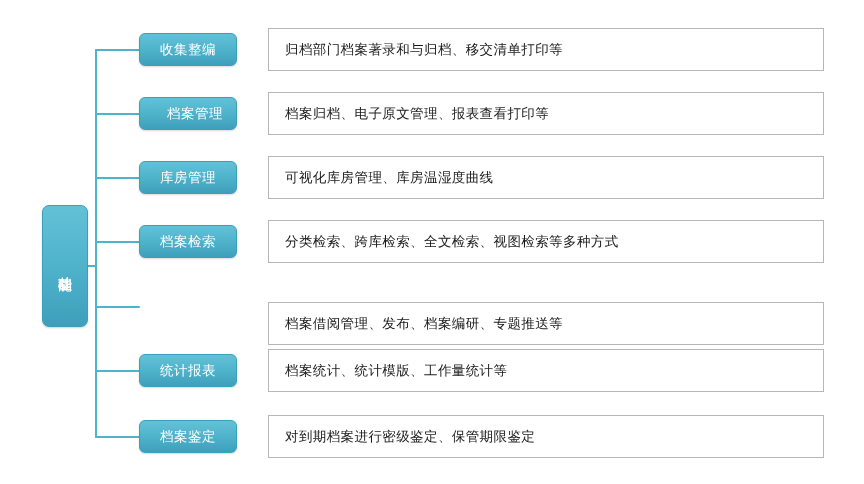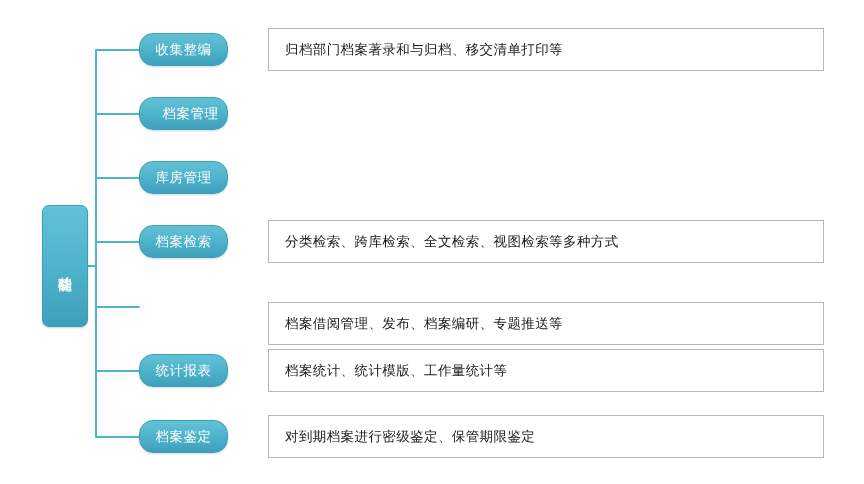--- a/index.html
+++ b/index.html
@@ -49,25 +49,25 @@
     letter-spacing: 0.5px;
     writing-mode: vertical-rl;
     text-orientation: upright;
     white-space: nowrap;
     text-align: center;
   }
   
   .branch-label {
     position: absolute;
     left: 139px;
-    width: 89px;
+    width: 98px;
     height: 33px;
     background: linear-gradient(to bottom, #63c1d6 0%, #4fb3cc 50%, #3f9fba 100%);
     border: 1px solid #39a0bb;
-    border-radius: 14px;
+    border-radius: 6px;
     box-sizing: border-box;
     display: flex;
     align-items: center;
     justify-content: center;
     color: #ffffff;
     font-size: 13.5px;
     letter-spacing: 0.5px;
     white-space: nowrap;
     box-shadow: 0 1px 2px rgba(0,0,0,0.15);
   }
@@ -110,22 +110,24 @@
   </svg>
 
   <div class="root-node">
     <span class="root-label">基础功能</span>
   </div>
 
   <div class="branch-label" style="top:33px;">收集整编</div>
   <div class="branch-desc" style="top:28px;">归档部门档案著录和与归档、移交清单打印等</div>
 
   <div class="branch-label" style="top:97px;padding-left:14px;">档案管理</div>
+  <div class="branch-desc" style="top:92px;">档案归档、电子原文管理、报表查看打印等</div>
 
   <div class="branch-label" style="top:161px;">库房管理</div>
+  <div class="branch-desc" style="top:156px;">可视化库房管理、库房温湿度曲线</div>
 
   <div class="branch-label" style="top:225px;">档案检索</div>
   <div class="branch-desc" style="top:220px;">分类检索、跨库检索、全文检索、视图检索等多种方式</div>
 
   <div class="branch-desc" style="top:302px;">档案借阅管理、发布、档案编研、专题推送等</div>
 
   <div class="branch-label" style="top:354px;">统计报表</div>
   <div class="branch-desc" style="top:349px;">档案统计、统计模版、工作量统计等</div>
 
   <div class="branch-label" style="top:420px;">档案鉴定</div>

